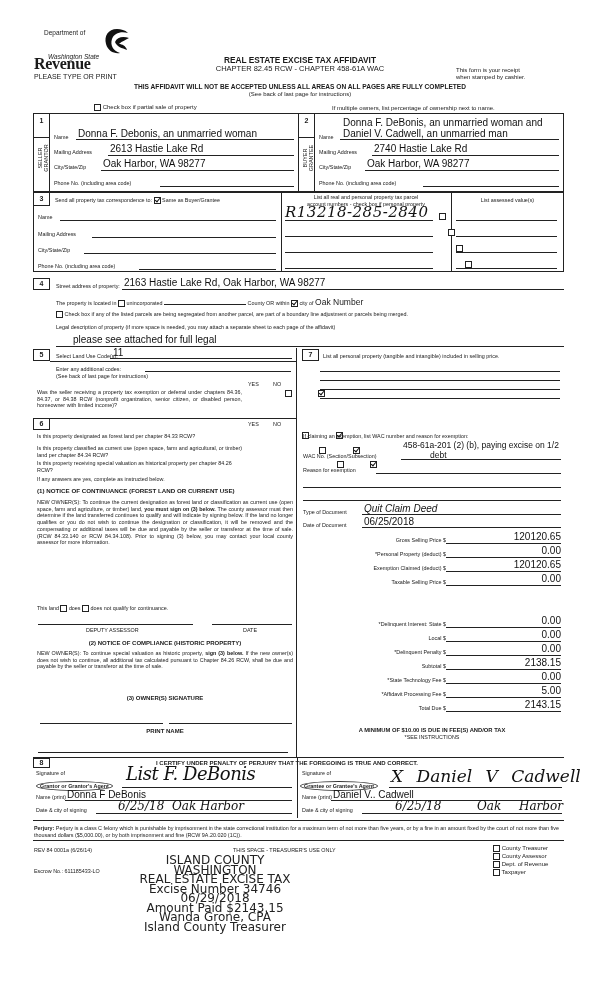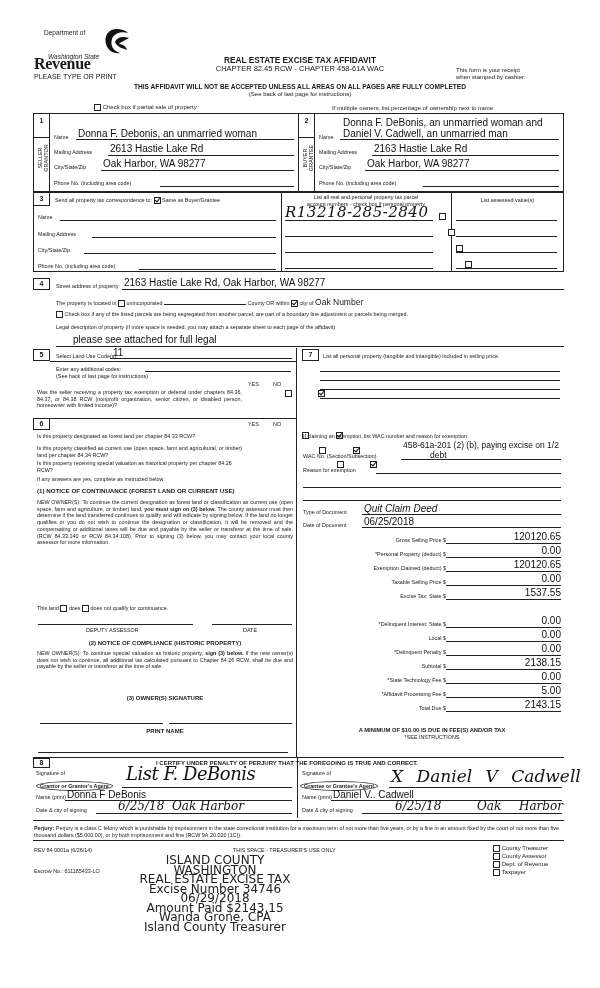--- a/index.html
+++ b/index.html
@@ -88,21 +88,21 @@
 <div class="vert" style="left:302px;top:178px;width:40px;">
   <div>BUYER</div>
   <div>GRANTEE</div>
 </div>
 <div class="abs fill" style="left:343px;top:117px;">Donna F. DeBonis, an unmarried woman and</div>
 <div class="abs t5" style="left:319px;top:134px;">Name</div>
 <div class="abs fill" style="left:343px;top:128px;">Daniel V. Cadwell, an unmarried man</div>
 <div class="line" style="left:340px;top:139px;width:219px;"></div>
 
 <div class="abs t5" style="left:319px;top:149px;">Mailing Address</div>
-<div class="abs fill" style="left:374px;top:143px;">2163 Hastie Lake Rd</div>
+<div class="abs fill" style="left:374px;top:143px;">2740 Hastie Lake Rd</div>
 <div class="line" style="left:372px;top:155px;width:187px;"></div>
 
 <div class="abs t5" style="left:319px;top:164px;">City/State/Zip</div>
 <div class="abs fill" style="left:367px;top:158px;">Oak Harbor, WA 98277</div>
 <div class="line" style="left:365px;top:170px;width:194px;"></div>
 
 <div class="abs t5" style="left:319px;top:180px;">Phone No. (including area code)</div>
 <div class="abs fill" style="left:425px;top:176px;"></div>
 <div class="line" style="left:423px;top:186px;width:136px;"></div>
 
@@ -284,25 +284,20 @@
   <div class="abs" style="left:0;top:28px;width:264px;height:14px;">
     <div class="abs t5 right" style="right:118px;top:6px;width:140px;">Exemption Claimed (deduct) $</div>
     <div class="abs fill right" style="left:146px;top:0;width:115px;">120120.65</div>
     <div class="line" style="left:146px;top:12px;width:115px;"></div>
   </div>
   <div class="abs" style="left:0;top:42px;width:264px;height:14px;">
     <div class="abs t5 right" style="right:118px;top:6px;width:140px;">Taxable Selling Price $</div>
     <div class="abs fill right" style="left:146px;top:0;width:115px;">0.00</div>
     <div class="line" style="left:146px;top:12px;width:115px;"></div>
   </div>
-  <div class="abs" style="left:0;top:56px;width:264px;height:14px;">
-    <div class="abs t5 right" style="right:118px;top:6px;width:140px;">Excise Tax:  State $</div>
-    <div class="abs fill right" style="left:146px;top:0;width:115px;">1537.55</div>
-    <div class="line" style="left:146px;top:12px;width:115px;"></div>
-  </div>
   <div class="abs" style="left:0;top:84px;width:264px;height:14px;">
     <div class="abs t5 right" style="right:118px;top:6px;width:140px;">*Delinquent Interest:  State $</div>
     <div class="abs fill right" style="left:146px;top:0;width:115px;">0.00</div>
     <div class="line" style="left:146px;top:12px;width:115px;"></div>
   </div>
   <div class="abs" style="left:0;top:98px;width:264px;height:14px;">
     <div class="abs t5 right" style="right:118px;top:6px;width:140px;">Local $</div>
     <div class="abs fill right" style="left:146px;top:0;width:115px;">0.00</div>
     <div class="line" style="left:146px;top:12px;width:115px;"></div>
   </div>

